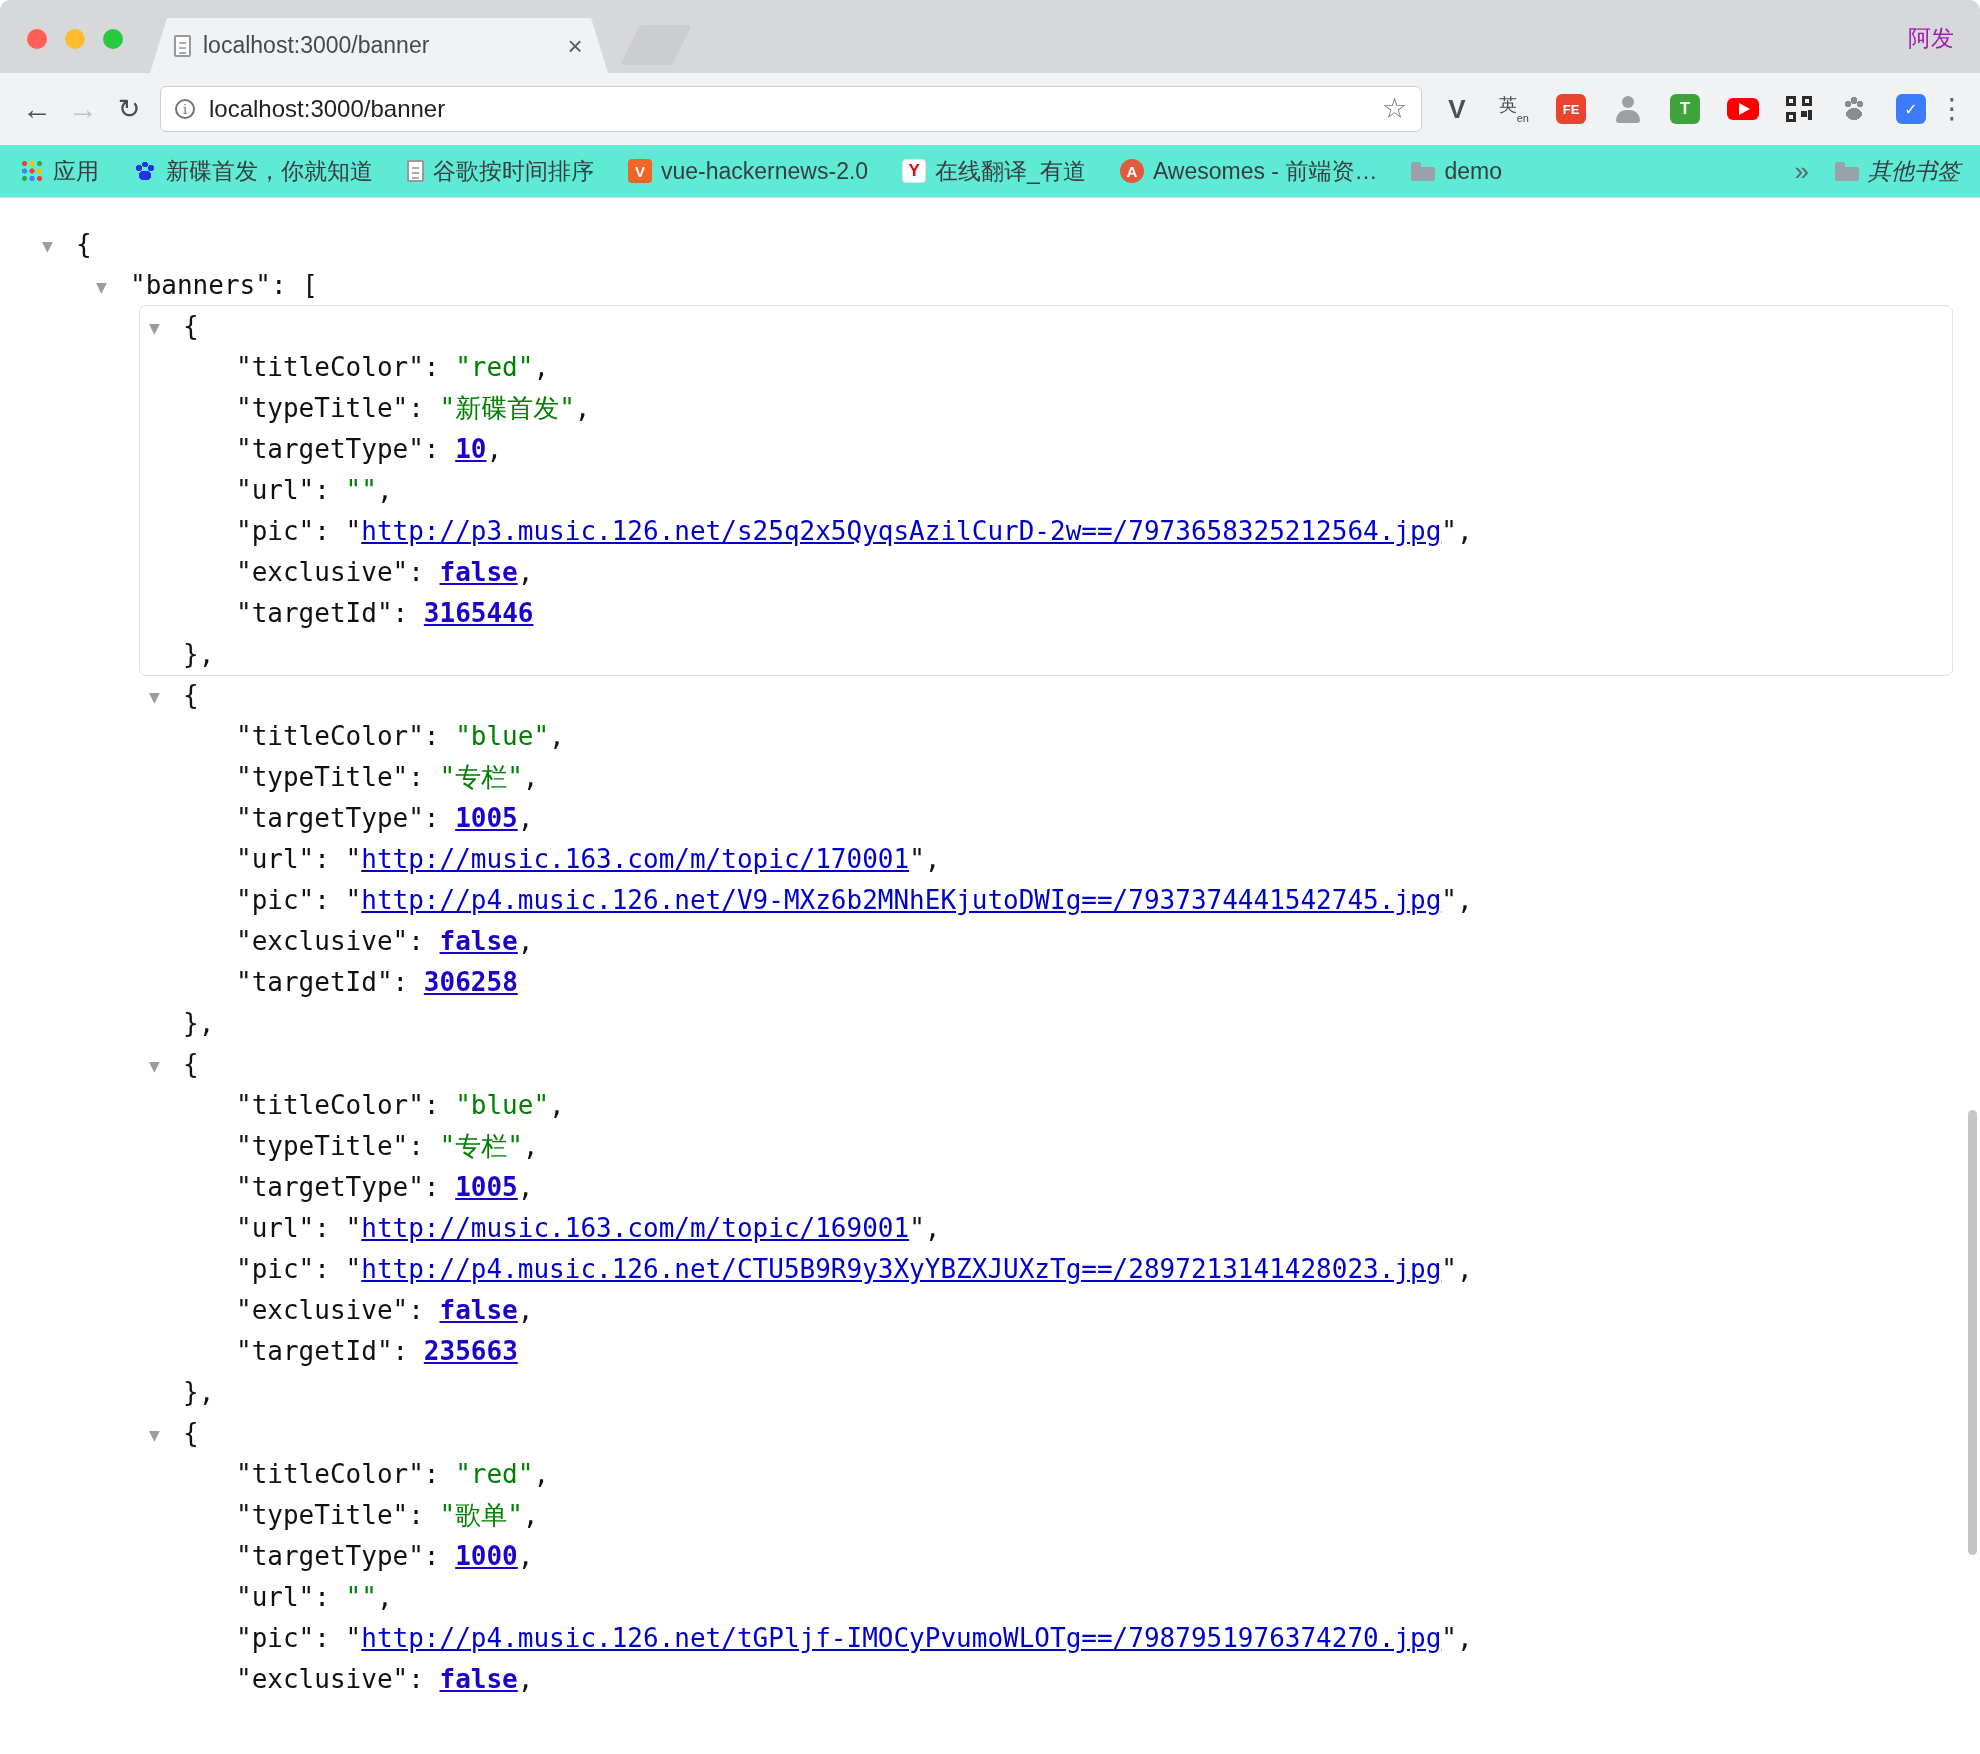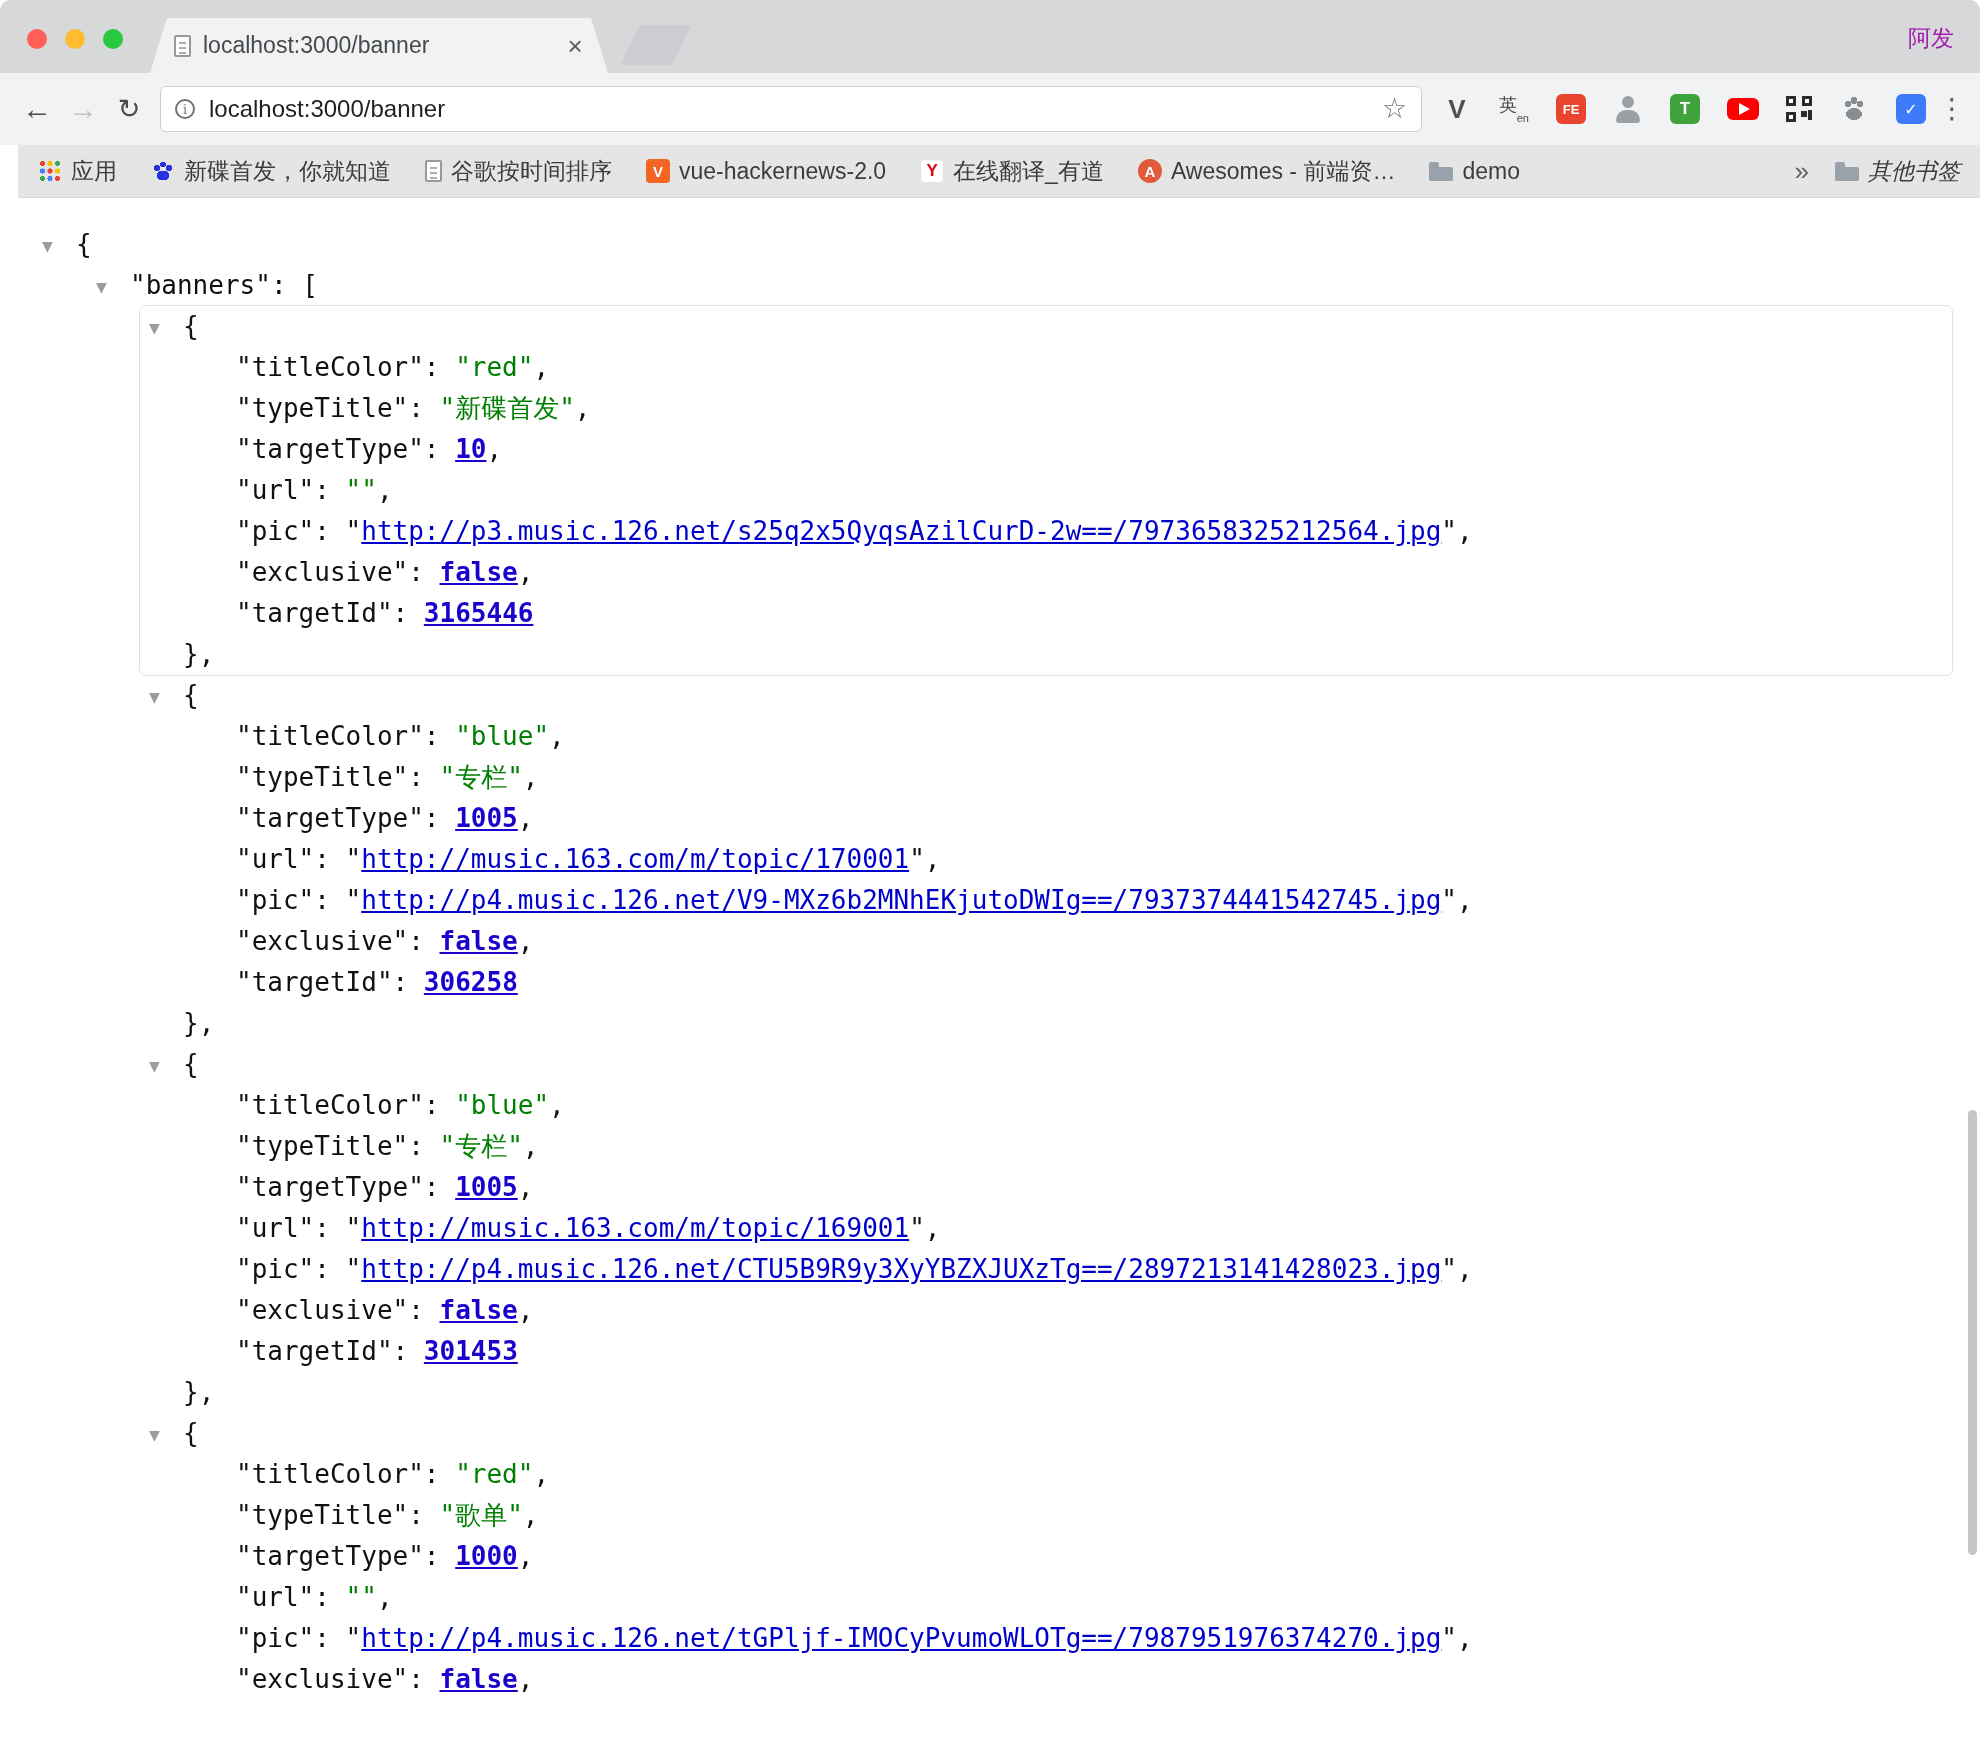--- a/index.html
+++ b/index.html
@@ -62,21 +62,21 @@
     background-repeat:no-repeat;}
   .eicon[data-name="paw-icon"]{background:
       radial-gradient(circle 3.5px at 9px 10px,#8A8D90 97%,transparent),
       radial-gradient(circle 3.5px at 15px 6.5px,#8A8D90 97%,transparent),
       radial-gradient(circle 3.5px at 21px 10px,#8A8D90 97%,transparent),
       radial-gradient(ellipse 8px 6px at 15px 20px,#8A8D90 97%,transparent);}
   .eicon[data-name="shield-check-icon"]{background:var(--c,#3E7BFA);}
   .eicon[data-name="shield-check-icon"]::before{content:"\2713";font-size:16px;font-weight:bold;color:#fff;}
 
   
-  .bookmarksbar{height:53px;background:#e5e5e5;border-bottom:1px solid #D8D9DB;display:flex;align-items:center;padding:0 20px;margin-left:18px;}
+  .bookmarksbar{height:53px;background:#5eead4;border-bottom:1px solid #D8D9DB;display:flex;align-items:center;padding:0 20px;}
   .bmlist{display:flex;align-items:center;gap:34px;min-width:0;}
   .bm{display:flex;align-items:center;flex:none;}
   .bicon{width:24px;height:24px;border-radius:4px;position:relative;flex:none;display:flex;align-items:center;justify-content:center;margin-right:9px;}
   .blabel{font-size:23px;color:#3A3D40;white-space:nowrap;}
   .chev{margin-left:auto;font-size:26px;color:#606468;padding:0 10px;flex:none;}
   .other{margin-left:16px;font-style:italic;}
 
   .bicon[data-name="apps-grid-icon"]{background:
       radial-gradient(circle 2.6px at 4.5px 4.5px,#EA4335 97%,transparent),
       radial-gradient(circle 2.6px at 12px 4.5px,#FBBC05 97%,transparent),
@@ -233,21 +233,21 @@
           <div class="jline" data-name="json-line" style="padding-left: 43px;"><span data-name="json-brace">},</span></div>
         </div>
         <div class="obj" data-name="json-object">
           <div class="jline" data-name="json-line" style="padding-left: 43px;"><span class="caret" data-name="collapse-caret-icon" style="left: 9px;">▼</span><span data-name="json-brace">{</span></div>
           <div class="jline" data-name="json-line" style="padding-left: 96px;"><span class="key" data-name="json-key">"titleColor"</span><span data-name="json-token">: </span><span class="str" data-name="json-string-value">"blue"</span><span data-name="json-token">,</span></div>
           <div class="jline" data-name="json-line" style="padding-left: 96px;"><span class="key" data-name="json-key">"typeTitle"</span><span data-name="json-token">: </span><span class="str" data-name="json-string-value">"专栏"</span><span data-name="json-token">,</span></div>
           <div class="jline" data-name="json-line" style="padding-left: 96px;"><span class="key" data-name="json-key">"targetType"</span><span data-name="json-token">: </span><span class="num" data-name="json-number-value">1005</span><span data-name="json-token">,</span></div>
           <div class="jline" data-name="json-line" style="padding-left: 96px;"><span class="key" data-name="json-key">"url"</span><span data-name="json-token">: </span><span class="q" data-name="json-token">"</span><a class="lnk" data-name="json-url-link" href="#">http://music.163.com/m/topic/169001</a><span class="q" data-name="json-token">"</span><span data-name="json-token">,</span></div>
           <div class="jline" data-name="json-line" style="padding-left: 96px;"><span class="key" data-name="json-key">"pic"</span><span data-name="json-token">: </span><span class="q" data-name="json-token">"</span><a class="lnk" data-name="json-url-link" href="#">http://p4.music.126.net/CTU5B9R9y3XyYBZXJUXzTg==/2897213141428023.jpg</a><span class="q" data-name="json-token">"</span><span data-name="json-token">,</span></div>
           <div class="jline" data-name="json-line" style="padding-left: 96px;"><span class="key" data-name="json-key">"exclusive"</span><span data-name="json-token">: </span><span class="bool" data-name="json-boolean-value">false</span><span data-name="json-token">,</span></div>
-          <div class="jline" data-name="json-line" style="padding-left: 96px;"><span class="key" data-name="json-key">"targetId"</span><span data-name="json-token">: </span><span class="num" data-name="json-number-value">301453</span></div>
+          <div class="jline" data-name="json-line" style="padding-left: 96px;"><span class="key" data-name="json-key">"targetId"</span><span data-name="json-token">: </span><span class="num" data-name="json-number-value">235663</span></div>
           <div class="jline" data-name="json-line" style="padding-left: 43px;"><span data-name="json-brace">},</span></div>
         </div>
         <div class="obj" data-name="json-object">
           <div class="jline" data-name="json-line" style="padding-left: 43px;"><span class="caret" data-name="collapse-caret-icon" style="left: 9px;">▼</span><span data-name="json-brace">{</span></div>
           <div class="jline" data-name="json-line" style="padding-left: 96px;"><span class="key" data-name="json-key">"titleColor"</span><span data-name="json-token">: </span><span class="str" data-name="json-string-value">"red"</span><span data-name="json-token">,</span></div>
           <div class="jline" data-name="json-line" style="padding-left: 96px;"><span class="key" data-name="json-key">"typeTitle"</span><span data-name="json-token">: </span><span class="str" data-name="json-string-value">"歌单"</span><span data-name="json-token">,</span></div>
           <div class="jline" data-name="json-line" style="padding-left: 96px;"><span class="key" data-name="json-key">"targetType"</span><span data-name="json-token">: </span><span class="num" data-name="json-number-value">1000</span><span data-name="json-token">,</span></div>
           <div class="jline" data-name="json-line" style="padding-left: 96px;"><span class="key" data-name="json-key">"url"</span><span data-name="json-token">: </span><span class="str" data-name="json-string-value">""</span><span data-name="json-token">,</span></div>
           <div class="jline" data-name="json-line" style="padding-left: 96px;"><span class="key" data-name="json-key">"pic"</span><span data-name="json-token">: </span><span class="q" data-name="json-token">"</span><a class="lnk" data-name="json-url-link" href="#">http://p4.music.126.net/tGPljf-IMOCyPvumoWLOTg==/7987951976374270.jpg</a><span class="q" data-name="json-token">"</span><span data-name="json-token">,</span></div>
           <div class="jline" data-name="json-line" style="padding-left: 96px;"><span class="key" data-name="json-key">"exclusive"</span><span data-name="json-token">: </span><span class="bool" data-name="json-boolean-value">false</span><span data-name="json-token">,</span></div>

